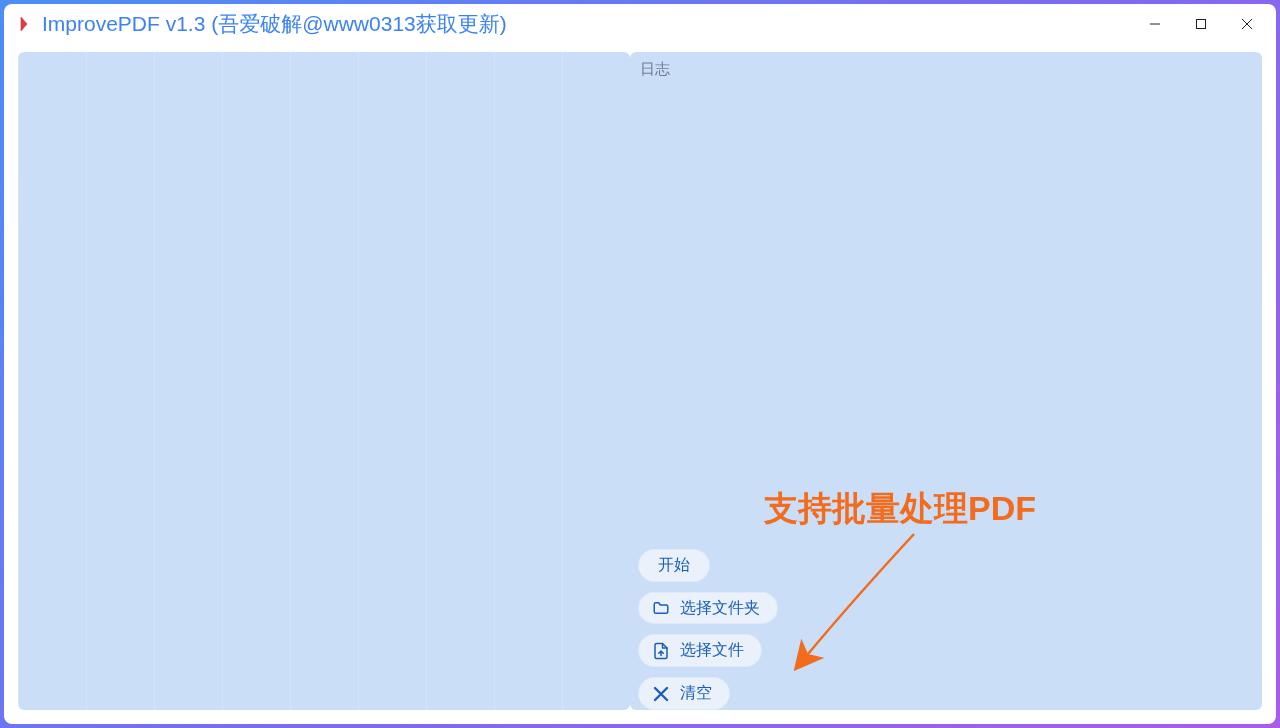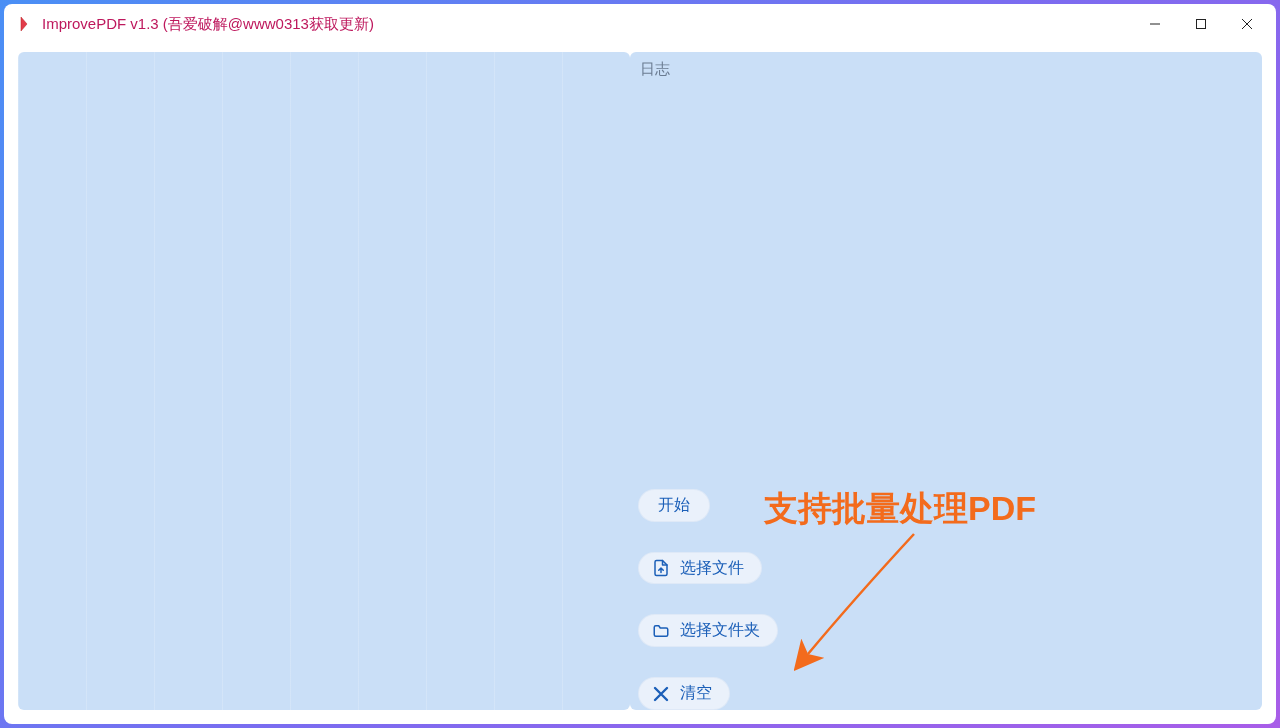--- a/index.html
+++ b/index.html
@@ -21,22 +21,22 @@
     display: flex;
     flex-direction: column;
     overflow: hidden;
   }
   
   .titlebar {
     height: 40px;
     display: flex;
     align-items: center;
     padding: 0 6px 0 14px;
-    color: #be185d;
-    font-size: 15px;
+    color: #3b82f6;
+    font-size: 21px;
   }
   
   .titlebar .app-icon {
     width: 16px; height: 16px;
     margin-right: 8px;
     display: inline-flex;
     align-items: center;
     justify-content: center;
   }
   
@@ -109,21 +109,20 @@
     border-radius: 999px;
     padding: 6px 18px 6px 14px;
     display: inline-flex;
     align-items: center;
     gap: 10px;
     font-size: 16px;
     color: #1b5fb8;
     cursor: pointer;
     line-height: 1.3;
     box-shadow: 0 0 0 1px rgba(27,95,184,0.05) inset;
-    margin-top: 20px;
   }
   .pill-btn.no-icon { padding-left: 20px; padding-right: 20px; font-weight: 500; }
   
   .pill-btn .ic { width: 18px; height: 18px; display:inline-flex; align-items:center; justify-content:center; }
   
   .annotation-text {
     position: absolute;
     color: #f36b1c;
     font-size: 34px;
     font-weight: 700;
@@ -181,34 +180,34 @@
       <div class="right-panel">
         <div class="log-label">日志</div>
 
         <div class="btn-stack">
           <div class="pill-btn no-icon">
             <span>开始</span>
           </div>
           <div class="pill-btn">
             <span class="ic">
               <svg width="18" height="18" viewBox="0 0 24 24" fill="none" stroke="#1b5fb8" stroke-width="2" stroke-linecap="round" stroke-linejoin="round">
+                <path d="M3 7a2 2 0 0 1 2-2h4l2 3h8a2 2 0 0 1 2 2v7a2 2 0 0 1-2 2H5a2 2 0 0 1-2-2V7z"></path>
+              </svg>
+            </span>
+            <span>选择文件夹</span>
+          </div>
+          <div class="pill-btn">
+            <span class="ic">
+              <svg width="18" height="18" viewBox="0 0 24 24" fill="none" stroke="#1b5fb8" stroke-width="2" stroke-linecap="round" stroke-linejoin="round">
                 <path d="M14 2H6a2 2 0 0 0-2 2v16a2 2 0 0 0 2 2h12a2 2 0 0 0 2-2V8z"></path>
                 <polyline points="14 2 14 8 20 8"></polyline>
                 <path d="M12 18v-6M9 15l3-3 3 3"></path>
               </svg>
             </span>
             <span>选择文件</span>
-          </div>
-          <div class="pill-btn">
-            <span class="ic">
-              <svg width="18" height="18" viewBox="0 0 24 24" fill="none" stroke="#1b5fb8" stroke-width="2" stroke-linecap="round" stroke-linejoin="round">
-                <path d="M3 7a2 2 0 0 1 2-2h4l2 3h8a2 2 0 0 1 2 2v7a2 2 0 0 1-2 2H5a2 2 0 0 1-2-2V7z"></path>
-              </svg>
-            </span>
-            <span>选择文件夹</span>
           </div>
           <div class="pill-btn">
             <span class="ic">
               <svg width="16" height="16" viewBox="0 0 16 16">
                 <path d="M2 2 L14 14 M14 2 L2 14" stroke="#1b5fb8" stroke-width="2.4" stroke-linecap="round"></path>
               </svg>
             </span>
             <span>清空</span>
           </div>
         </div>

